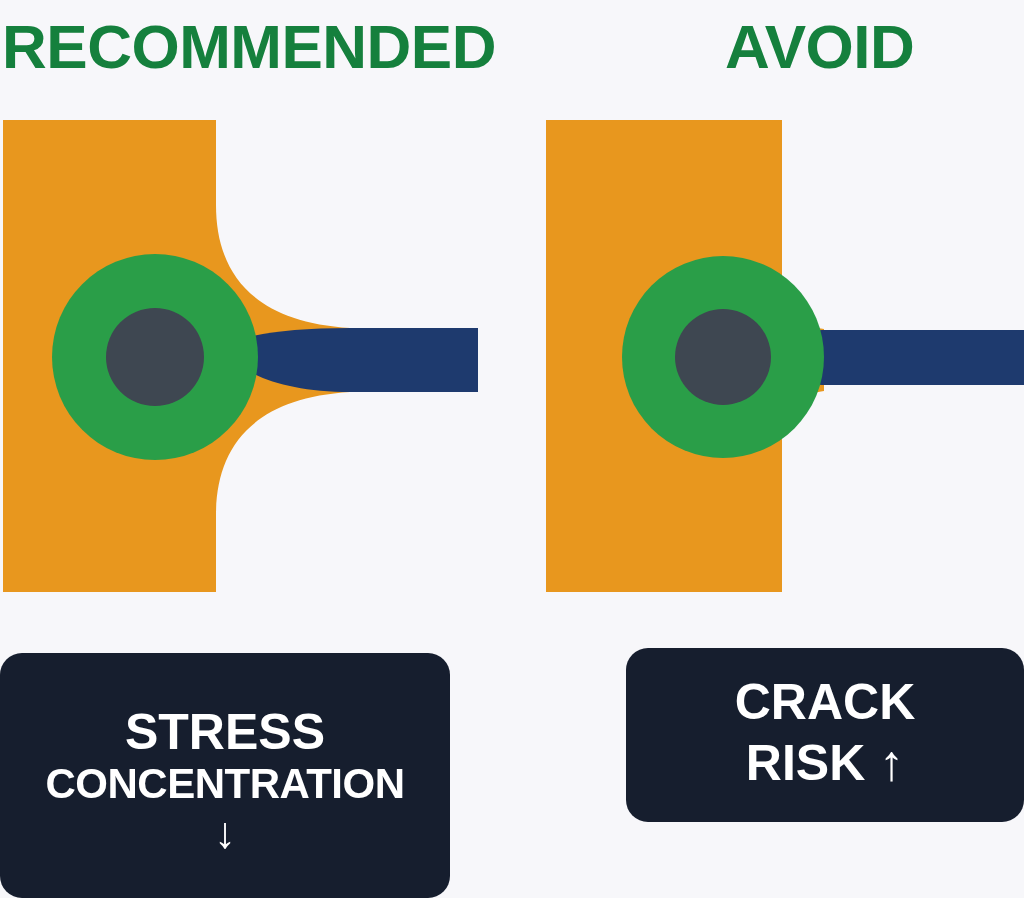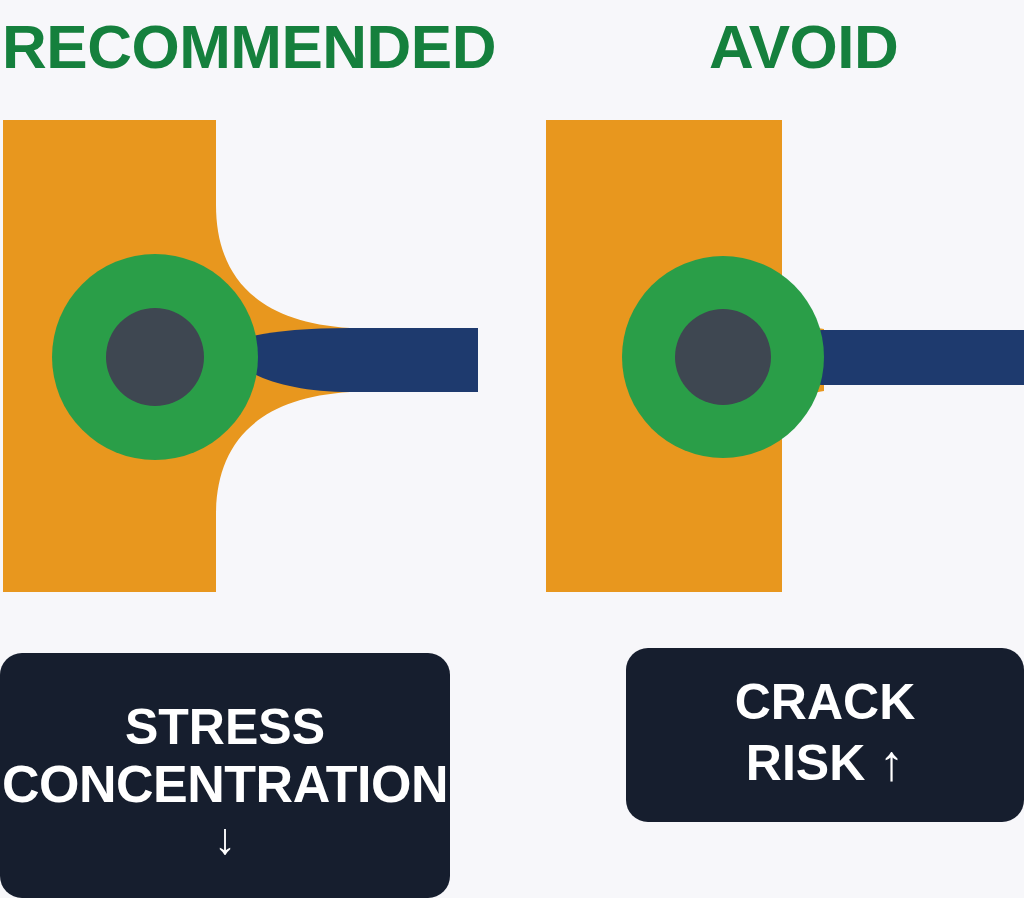--- a/index.html
+++ b/index.html
@@ -13,21 +13,21 @@
   #stage{position:absolute;inset:0;width:1024px;height:898px;}
   .hdr{
     position:absolute;
     font-weight:700;
     color:#15803d;
     letter-spacing:-0.5px;
     white-space:nowrap;
     line-height:1;
   }
   #hdr-left{left:2px;top:16px;font-size:62px;}
-  #hdr-right{left:709px;top:16px;font-size:62px;}
+  #hdr-right{left:725px;top:16px;font-size:62px;}
 
   .fig{position:absolute;top:110px;}
   #fig-left{left:0;width:500px;height:500px;}
   #fig-right{left:524px;width:500px;height:500px;}
   .fig svg{display:block;}
 
   .badge{
     position:absolute;
     background:#161E2E;
     border-radius:22px;
@@ -43,21 +43,21 @@
   #badge-left{
     left:0px;top:653px;width:450px;height:245px;
     border-top-left-radius:22px;border-bottom-left-radius:22px;
     padding:24px 10px 14px 10px;
   }
   #badge-right{
     left:626px;top:648px;width:398px;height:174px;
     padding:4px 10px 8px 10px;
   }
   .bl1{font-size:50px;line-height:1.12;letter-spacing:0px;}
-  .bl2{font-size:52px;line-height:1.14;letter-spacing:-0.5px;}
+  .bl2{font-size:42px;line-height:1.14;letter-spacing:-0.5px;}
   .barrow{font-size:44px;line-height:1.05;margin-top:2px;}
   .rl{font-size:50px;line-height:1.22;letter-spacing:0px;}
 </style>
 </head>
 <body>
 
 <div id="stage">
 
   <div class="hdr" id="hdr-left">RECOMMENDED</div>
 

